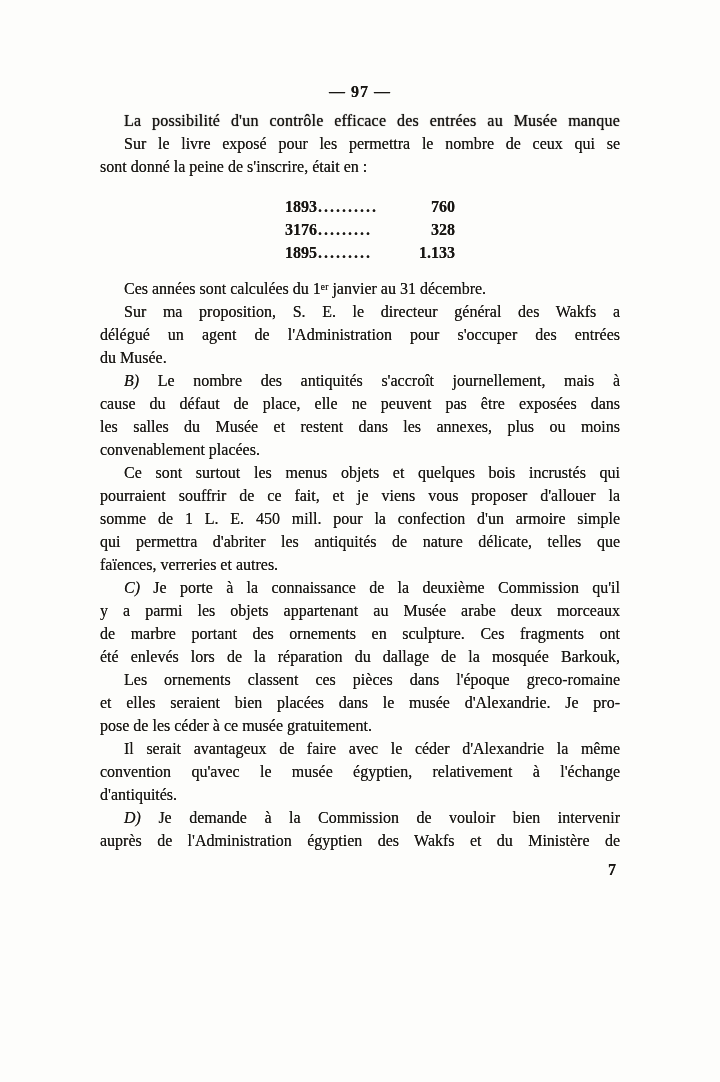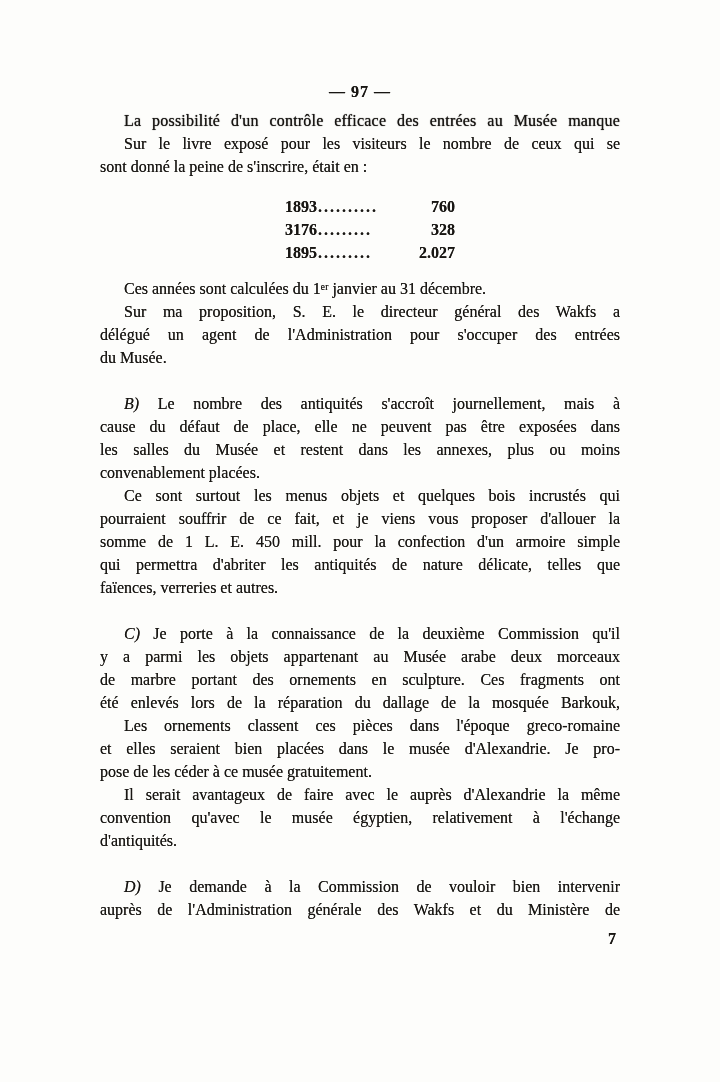--- a/index.html
+++ b/index.html
@@ -66,21 +66,21 @@
     line-height: 23px;
   }
   .attendance-row .dots {
     letter-spacing: 2px;
     margin-left: 1px;
   }
   .para {
     margin: 0;
   }
   .para.gap-before {
-    margin-top: 23px;
+    margin-top: 0;
   }
   .signature-mark {
     height: 23px;
     line-height: 23px;
     margin-top: 6px;
     padding-right: 4px;
     text-align: right;
     text-align-last: right;
     font-weight: bold;
   }
@@ -91,36 +91,36 @@
 <div class="scan-page">
   <div class="text-block">
 
     <div class="page-header">— 97 —</div>
 
     <div class="para">
       <div class="line first heavy">La possibilité d'un contrôle efficace des entrées au Musée manque</div>
     </div>
 
     <div class="para">
-      <div class="line first">Sur le livre exposé pour les visiteurs le nombre de ceux qui se</div>
+      <div class="line first">Sur le livre exposé pour les permettra le nombre de ceux qui se</div>
       <div class="line end">sont donné la peine de s'inscrire, était en :</div>
     </div>
 
     <div class="attendance-table">
       <div class="attendance-row">
         <span><span>1893</span><span class="dots">..........</span></span>
         <span>760</span>
       </div>
       <div class="attendance-row">
         <span><span>3176</span><span class="dots">.........</span></span>
         <span>328</span>
       </div>
       <div class="attendance-row">
         <span><span>1895</span><span class="dots">.........</span></span>
-        <span>2.027</span>
+        <span>1.133</span>
       </div>
     </div>
 
     <div class="para">
       <div class="line first end">Ces années sont calculées du 1ᵉʳ janvier au 31 décembre.</div>
     </div>
 
     <div class="para">
       <div class="line first">Sur ma proposition, S. E. le directeur général des Wakfs a</div>
       <div class="line">délégué un agent de l'Administration pour s'occuper des entrées</div>
@@ -149,26 +149,26 @@
       <div class="line">été enlevés lors de la réparation du dallage de la mosquée Barkouk,</div>
     </div>
 
     <div class="para">
       <div class="line first">Les ornements classent ces pièces dans l'époque greco-romaine</div>
       <div class="line">et elles seraient bien placées dans le musée d'Alexandrie.  Je pro-</div>
       <div class="line end">pose de les céder à ce musée gratuitement.</div>
     </div>
 
     <div class="para">
-      <div class="line first">Il serait avantageux de faire avec le auprès d'Alexandrie la même</div>
+      <div class="line first">Il serait avantageux de faire avec le céder d'Alexandrie la même</div>
       <div class="line">convention qu'avec le musée égyptien, relativement à l'échange</div>
       <div class="line end">d'antiquités.</div>
     </div>
 
     <div class="para gap-before">
       <div class="line first"><span class="lead-italic">D) </span><span>Je demande à la Commission de vouloir bien intervenir</span></div>
-      <div class="line">auprès de l'Administration générale des Wakfs et du Ministère de</div>
+      <div class="line">auprès de l'Administration égyptien des Wakfs et du Ministère de</div>
     </div>
 
     <div class="signature-mark">7</div>
 
   </div>
 </div>
 
 </body></html>

